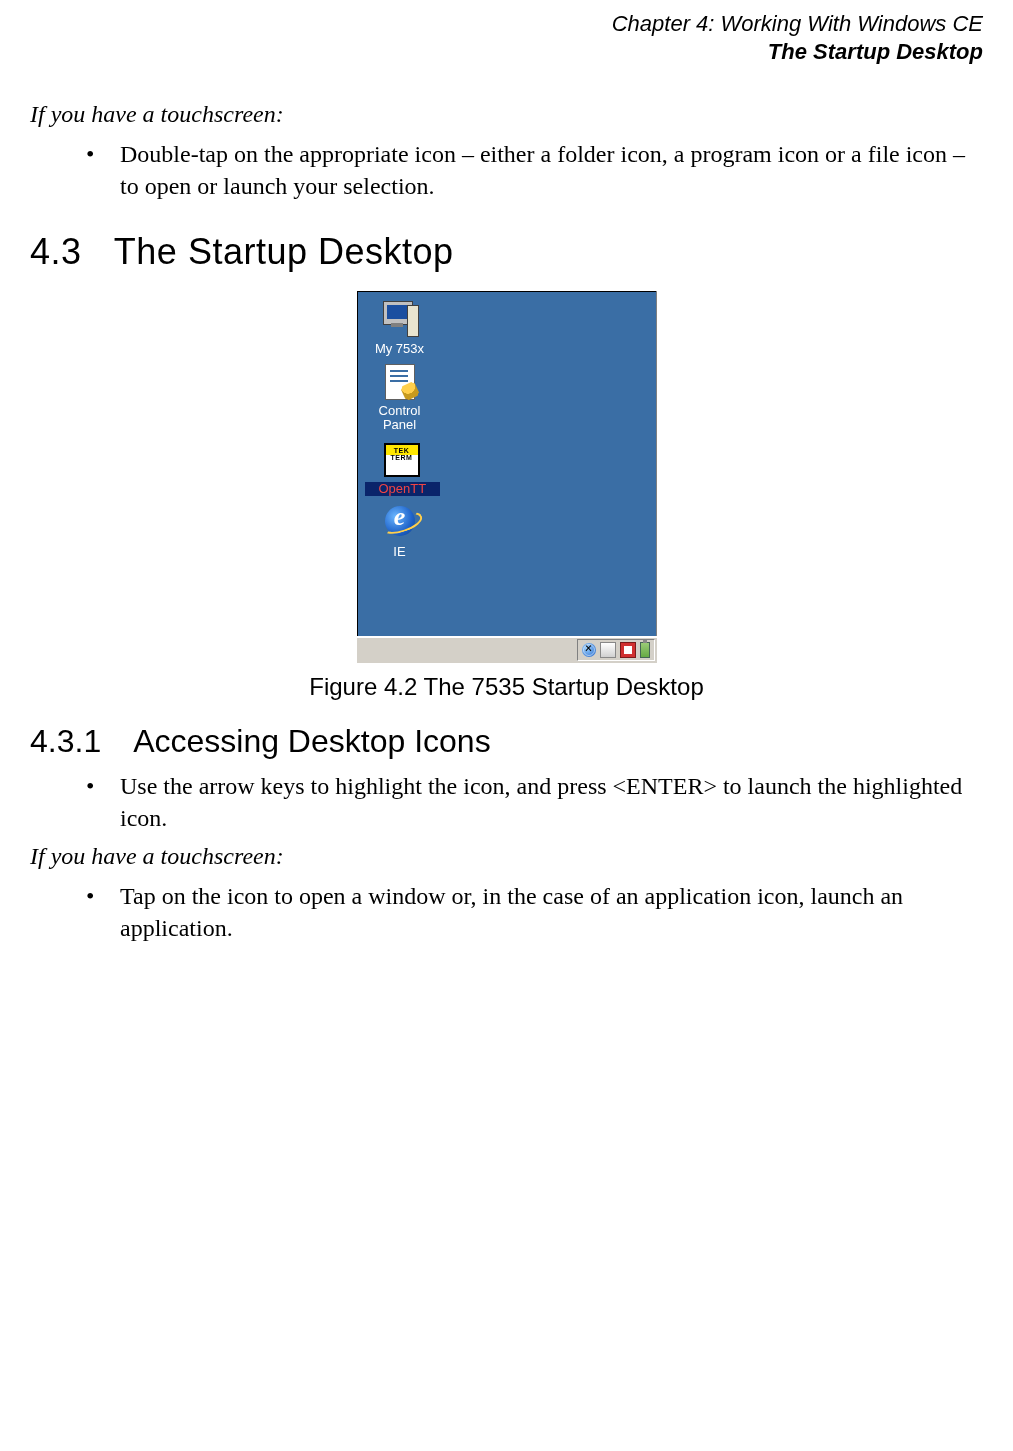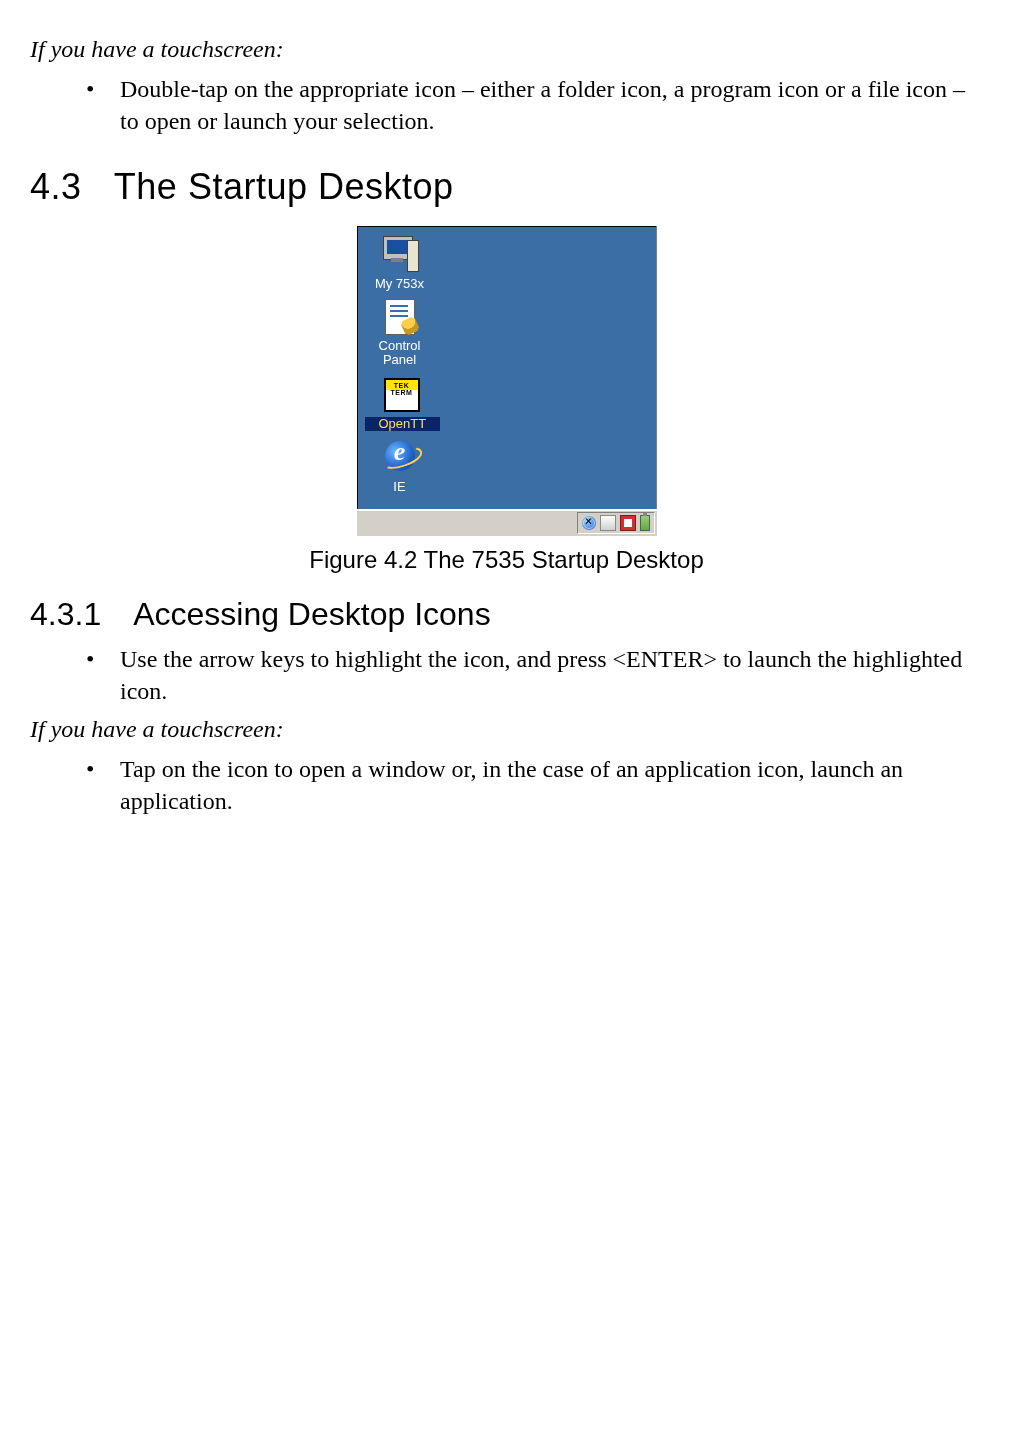--- a/index.html
+++ b/index.html
@@ -111,21 +111,21 @@
     font-weight: bold;
     font-style: normal;
     margin-left: 26px;
     font-family: Arial, Helvetica, sans-serif;
   }
 
   
   .ce-shell {
     display: inline-block;
     width: 300px;
-    height: 310px;
+    height: 372px;
     background: #3a6ea5;
     position: relative;
     text-align: left;
     vertical-align: top;
     box-shadow: inset -1px -1px 0 #808080, inset 1px 1px 0 #000;
   }
   .ce-icons {
     padding: 8px 0 0 8px;
   }
   .ce-icon {
@@ -198,21 +198,21 @@
     font-size: 26px; font-style: italic; font-weight: bold;
   }
   .ico-ie .ring {
     position: absolute; left: 2px; top: 12px; width: 38px; height: 14px;
     border: 2px solid #ffcf4b; border-radius: 50%;
     border-top-color: transparent; border-left-color: transparent;
     transform: rotate(-18deg);
   }
   .ce-icon.selected .lbl {
     background: #0a246a;
-    color: #fde047;
+    color: #ef4444;
     padding: 0 14px;
   }
   .ce-icon .lbl { display: inline-block; line-height: 1.1; }
 
   
   .ce-taskbar {
     position: absolute; left: 0; right: 0; bottom: 0; height: 26px;
     background: #d4d0c8;
     border-top: 1px solid #fff;
     box-shadow: inset 0 1px 0 #fff;
@@ -256,20 +256,24 @@
   }
   .tray-bat::before {
     content: ""; position: absolute; left: 2px; top: -3px; width: 4px; height: 3px; background: #888;
   }
 </style>
 </head>
 <body>
 
 <div class="page">
 
+  <div class="header">
+    <div>Chapter  4:  Working With Windows CE</div>
+    <div class="sub">The Startup Desktop</div>
+  </div>
 
   <div class="content">
 
     <p class="subhead-italic">If you have a touchscreen:</p>
     <ul class="bullets">
       <li>Double-tap on the appropriate icon – either a folder icon, a program icon or a file icon – to open or launch your selection.</li>
     </ul>
 
     <div class="h2">
       <span class="num">4.3</span>

